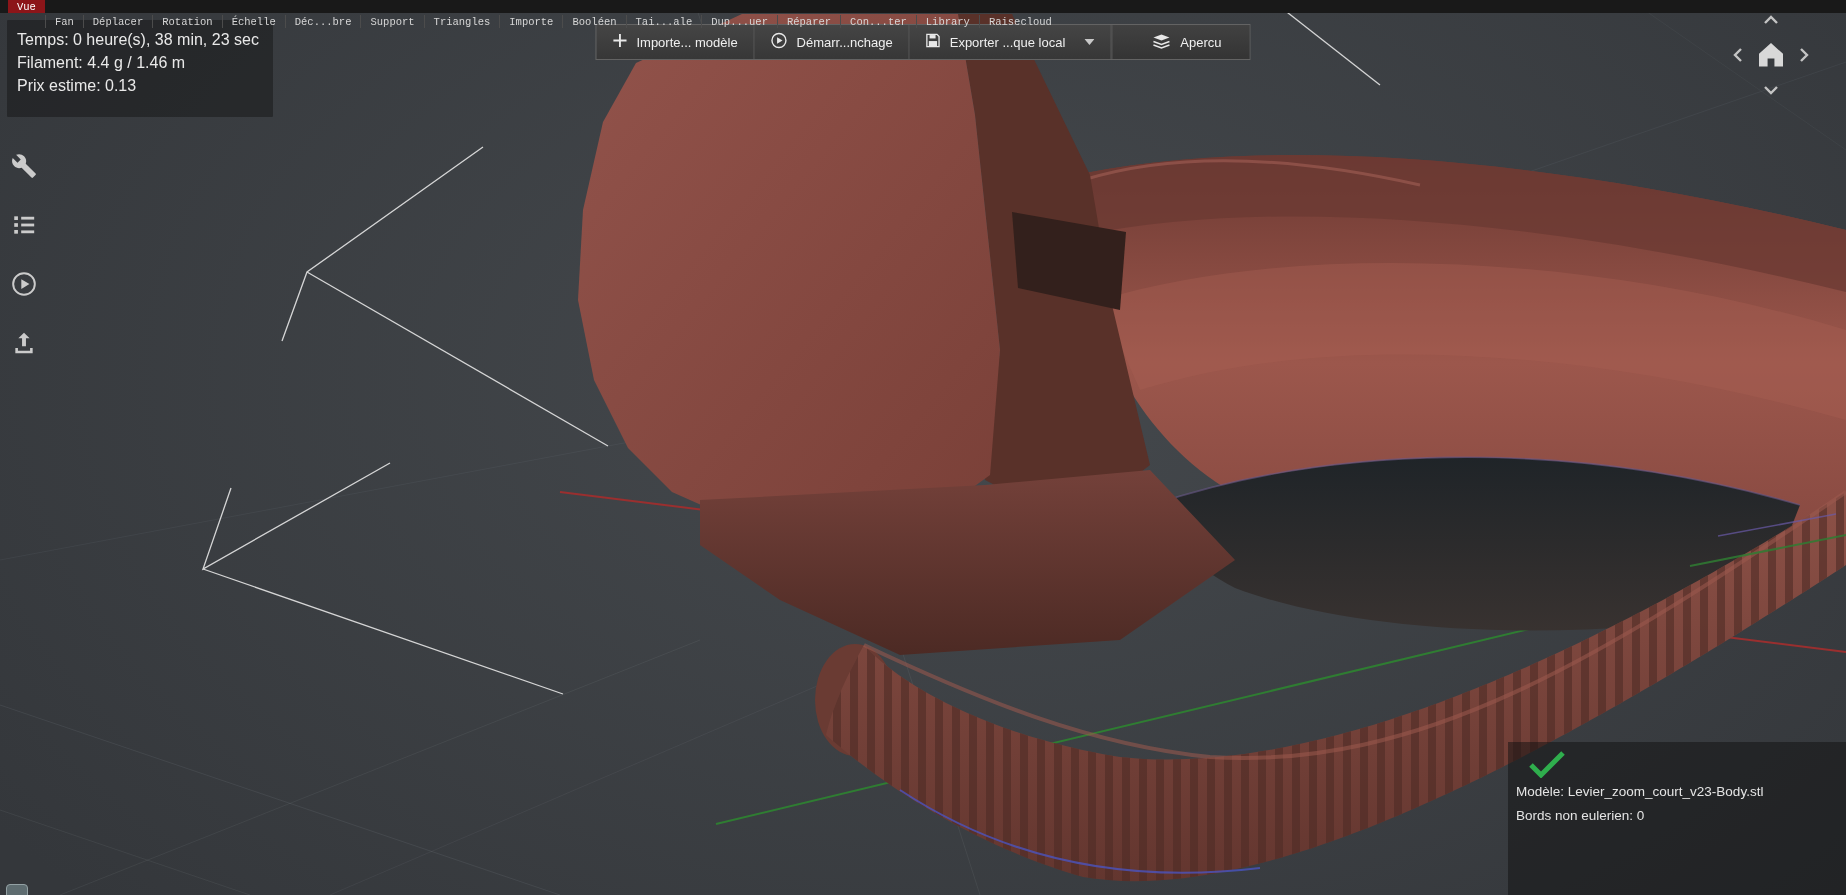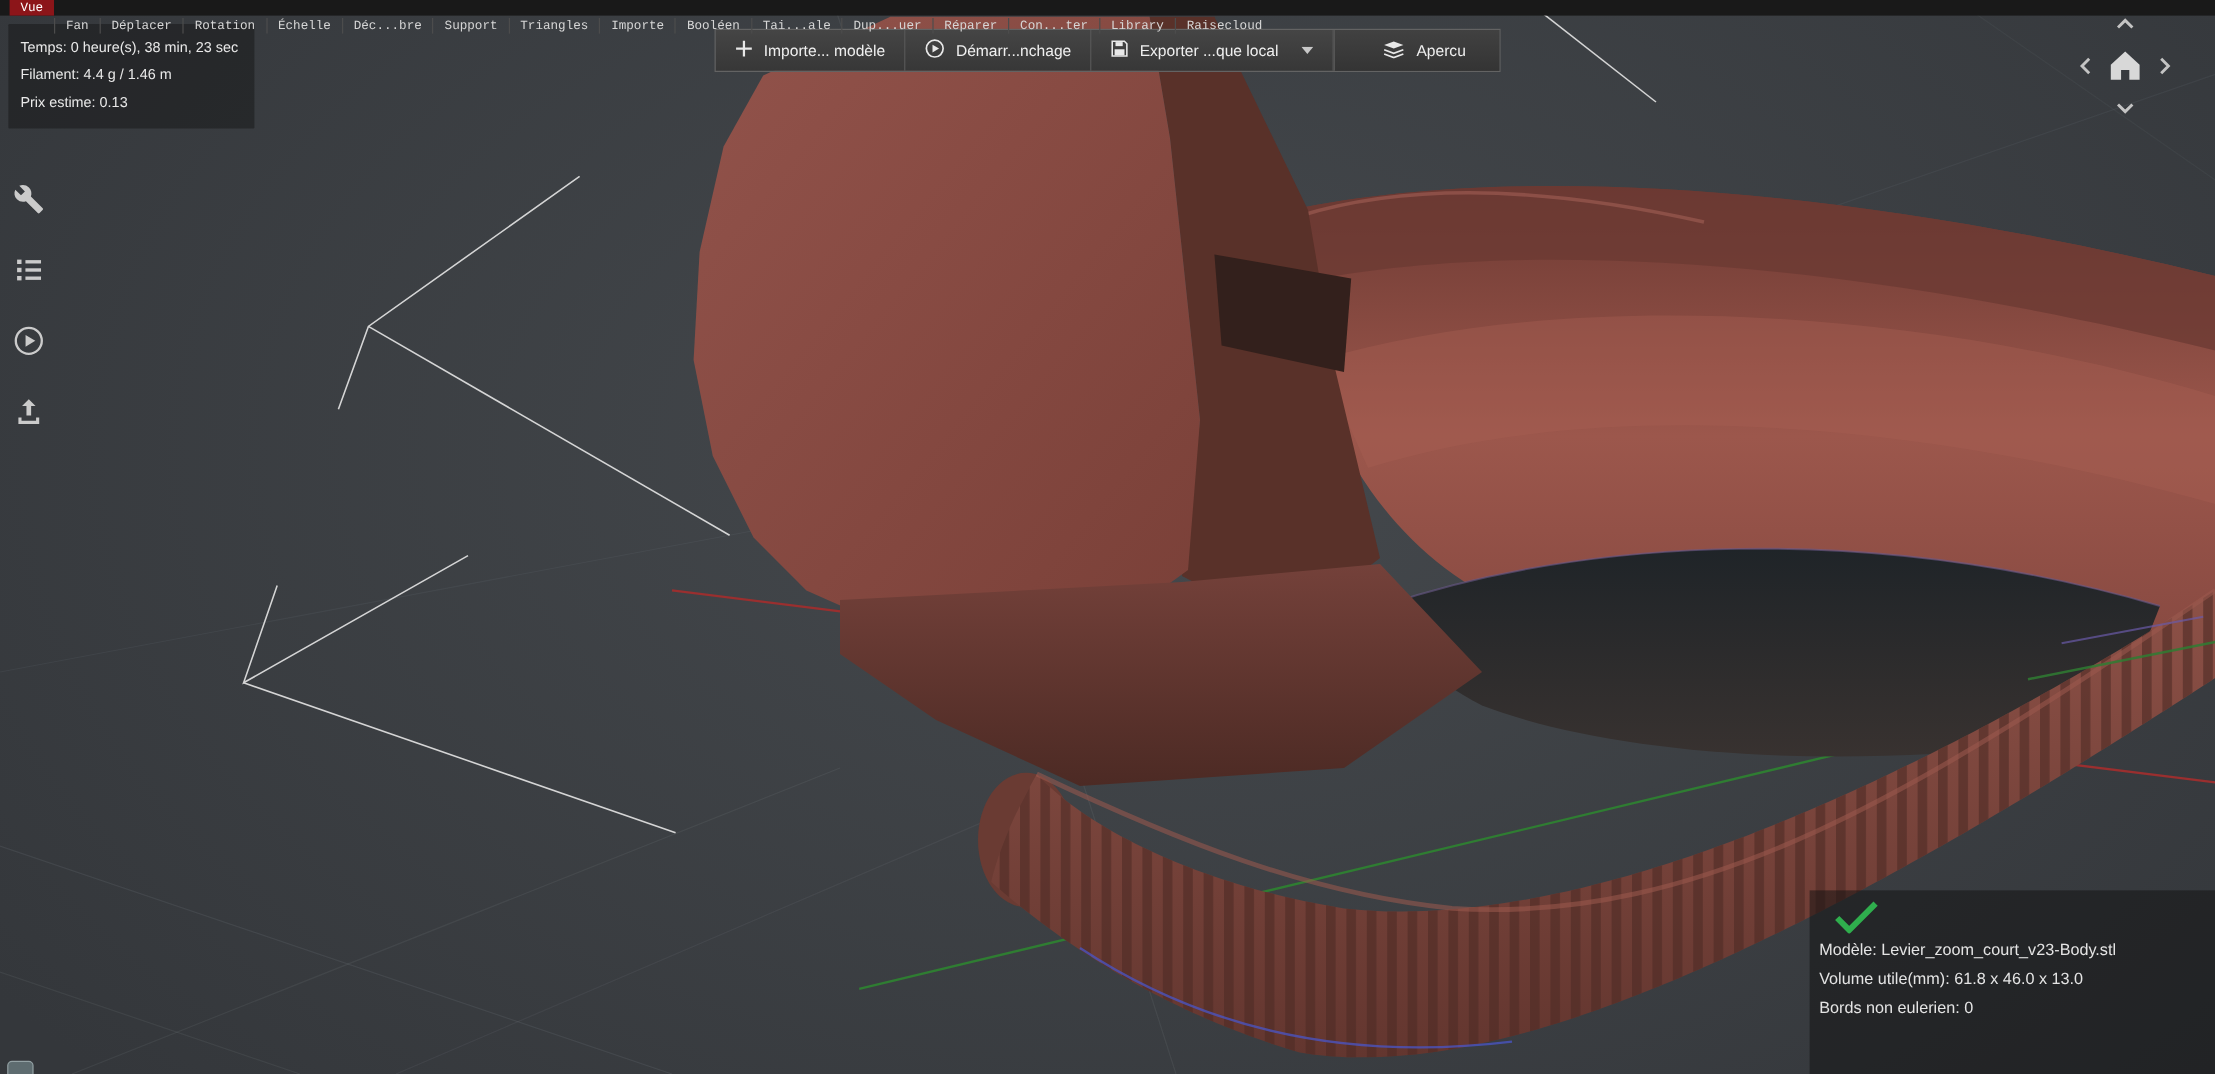--- a/index.html
+++ b/index.html
@@ -21,22 +21,22 @@
     background:#191919;display:flex;align-items:center;
     font-size:10.5px;color:#d6d6d6;z-index:30;padding-left:8px;box-sizing:border-box;font-family:Liberation Mono, monospace;
   }
   .menu-item{padding:0 9px;height:13px;display:flex;align-items:center;cursor:default;white-space:nowrap;}
   .menu-item:not(:first-child){border-left:1px solid #4c4c4c;margin-top:30px;}
   .menu-item.active{background:#8c1519;color:#fff;border-left:none;}
 
   
   .stats-panel{
     position:absolute;left:7px;top:20px;z-index:20;
-    background:rgba(18,18,18,.45);padding:8px 14px 10px 10px;
-    color:#e9e9e9;font-size:12px;line-height:23px;border-radius:1px;
+    background:rgba(18,18,18,.45);padding:8px 14px 20px 10px;
+    color:#e9e9e9;font-size:16px;line-height:23px;border-radius:1px;
   }
 
   
   .toolbar{
     position:absolute;left:50%;transform:translateX(-50%);top:24px;height:36px;
     display:flex;align-items:stretch;z-index:25;
     background:linear-gradient(#454545,#373737);
     border:1px solid #636363;box-sizing:border-box;
   }
   .tb-btn{
@@ -291,17 +291,16 @@
   </span>
 </div>
 
 <div class="info-panel">
   <div class="info-check">
     <svg width="38" height="28" viewBox="0 0 38 28">
         <path d="M3 15 L13 25 L35 3" stroke="#2fae4d" stroke-width="5" fill="none"></path>
       </svg>
   </div>
   <div>Modèle: Levier_zoom_court_v23-Body.stl</div>
-  <div>Volume utile(mm): 61.8 x 46.0 x 13.0</div>
   <div>Bords non eulerien: 0</div>
 </div>
 
 <div class="bl-icon"></div>
 
 </body></html>

